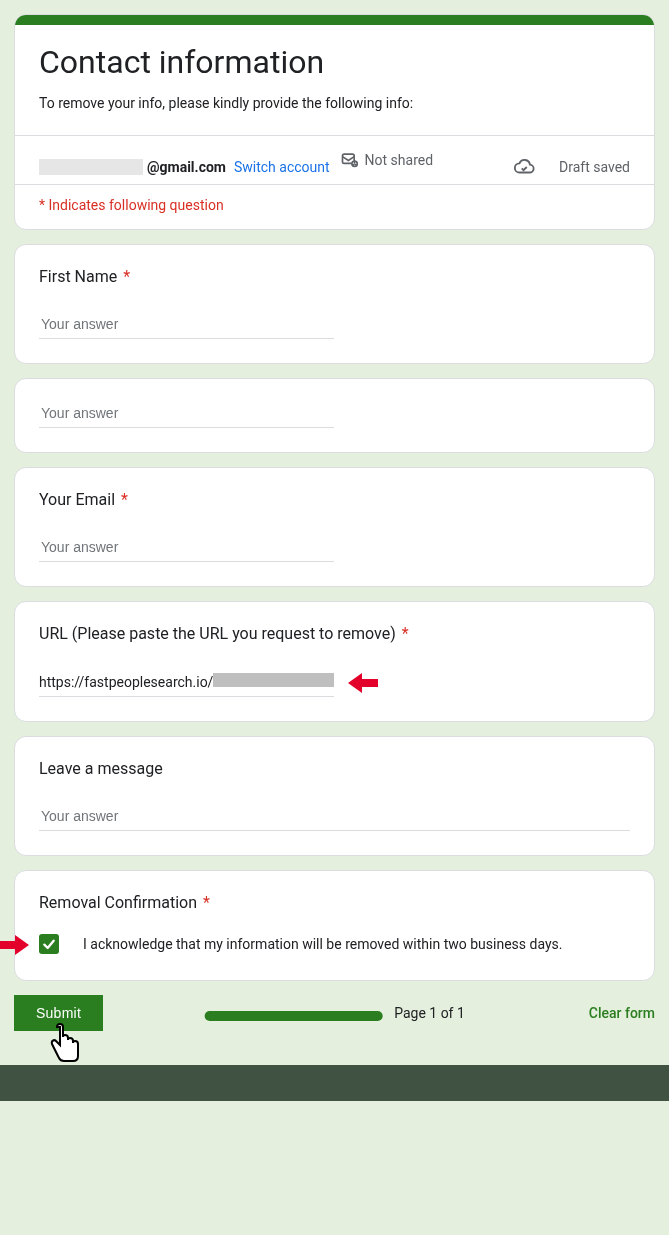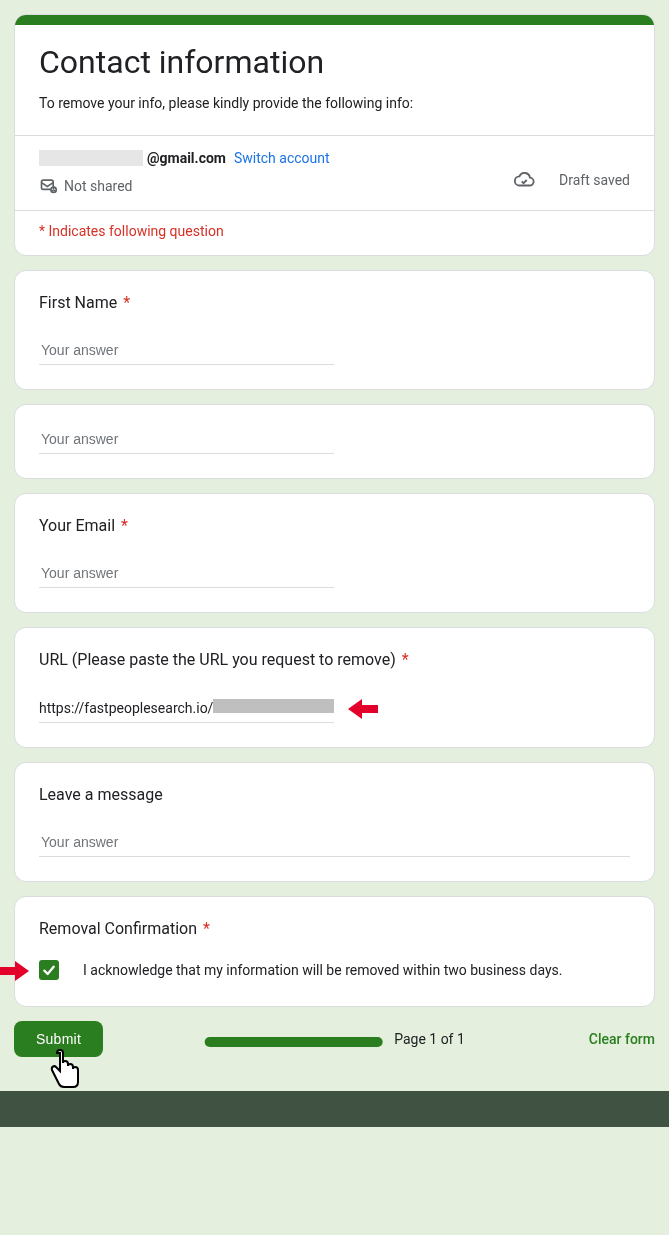--- a/index.html
+++ b/index.html
@@ -49,21 +49,20 @@
     margin: 0;
   }
   .account-row {
     display: flex;
     align-items: center;
     justify-content: space-between;
     padding: 14px 24px 0 24px;
   }
   .account-left {
     display: flex;
-    flex-direction: column;
     gap: 10px;
   }
   .email-line {
     font-size: 14px;
     color: #202124;
     display: flex;
     align-items: center;
     gap: 4px;
   }
   .email-line .redacted {
@@ -219,21 +218,21 @@
     display: flex;
     align-items: center;
     justify-content: space-between;
     padding: 0 14px 14px 14px;
     position: relative;
   }
   .submit-btn {
     background: #2a7e1f;
     color: #fff;
     border: none;
-    border-radius: 8px;
+    border-radius: 0;
     font-size: 14px;
     font-weight: 500;
     padding: 10px 22px;
     cursor: pointer;
     letter-spacing: .25px;
   }
   .progress-wrap {
     display: flex;
     align-items: flex-end;
     gap: 12px;

